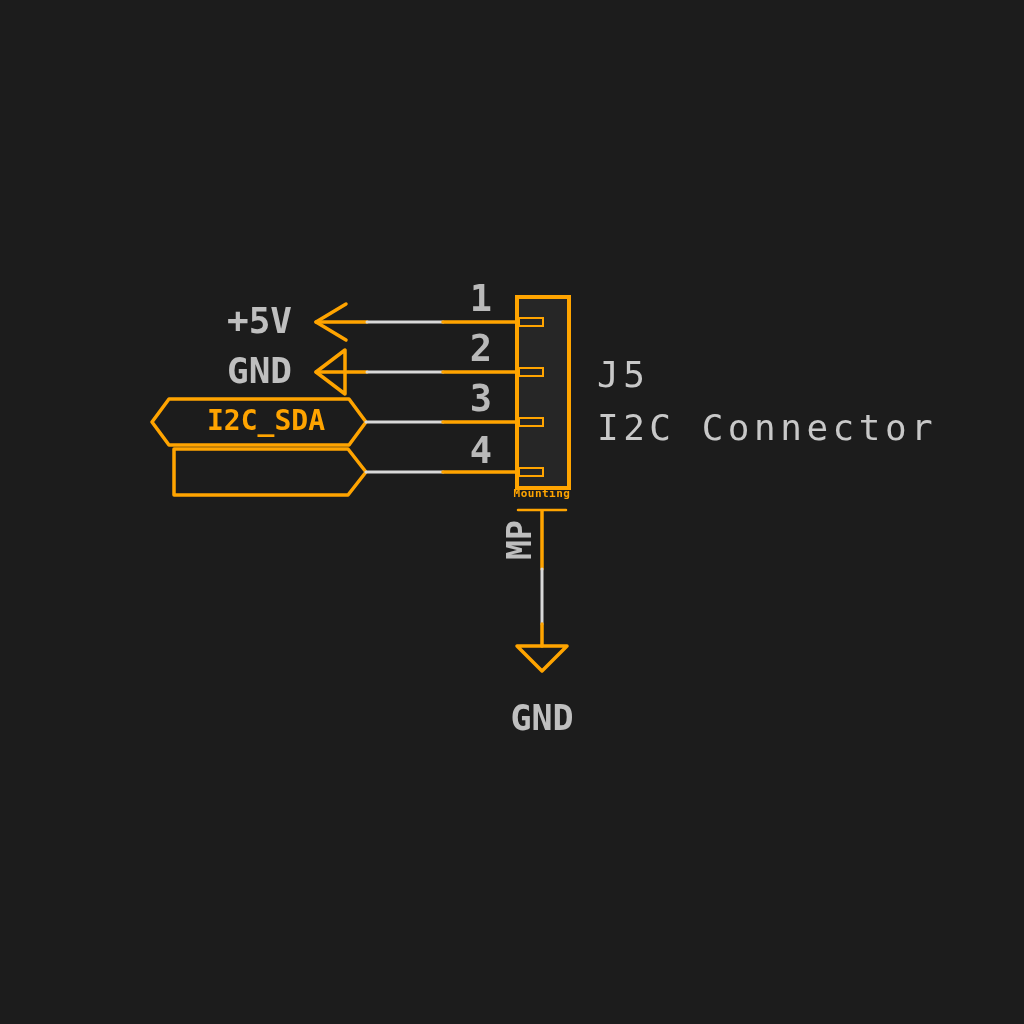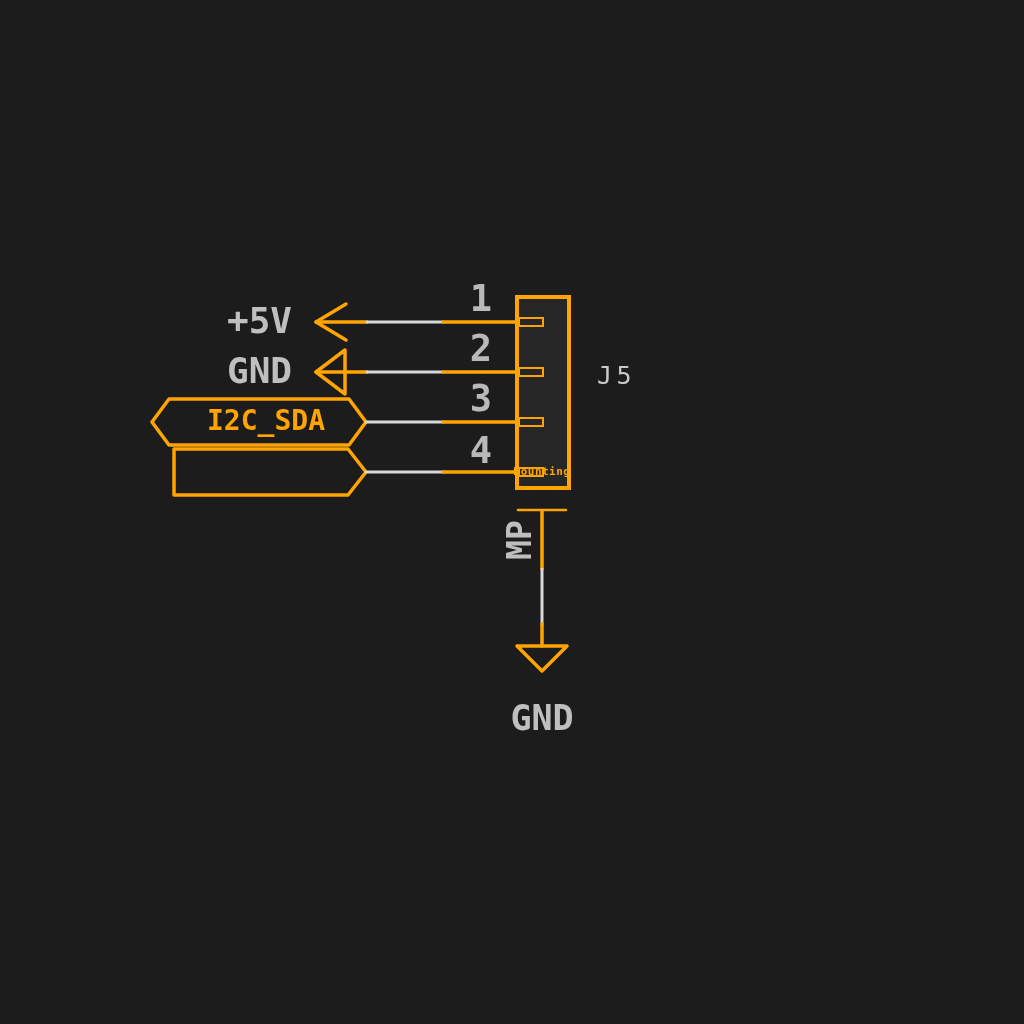--- a/index.html
+++ b/index.html
@@ -45,21 +45,21 @@
     transform: translate(-50%, -50%);
   }
   .orange-net {
     color: #ffa400;
     font-size: 28px;
     font-weight: bold;
     transform: translate(-50%, -50%);
   }
   .field {
     color: #c8c8c8;
-    font-size: 25px;
+    font-size: 36px;
     font-weight: normal;
     letter-spacing: 4.5px;
     transform: translateY(-50%);
   }
   .mounting {
     color: #ffa400;
     font-size: 11px;
     font-weight: bold;
     letter-spacing: 0.5px;
     transform: translate(-50%, -50%);
@@ -148,19 +148,20 @@
   <div class="txt gray-net net-right" style="top:371px;">GND</div>
 
   <div class="txt orange-net" style="left:266px; top:421px;">I2C_SDA</div>
 
   <div class="txt pin-num" style="left:481px; top:298px;">1</div>
   <div class="txt pin-num" style="left:481px; top:348px;">2</div>
   <div class="txt pin-num" style="left:481px; top:398px;">3</div>
   <div class="txt pin-num" style="left:481px; top:450px;">4</div>
 
   <div class="txt field" style="left:597px; top:375px;">J5</div>
+  <div class="txt field" style="left:597px; top:428px;">I2C Connector</div>
 
-  <div class="txt mounting" style="left:542px; top:471px;">Mounting</div>
+  <div class="txt mounting" style="left:542px; top:493px;">Mounting</div>
   <div class="txt mp" style="left:519px; top:540px;">MP</div>
 
   <div class="txt gnd-bottom" style="left:542px; top:718px;">GND</div>
 
 </div>
 
 </body></html>

